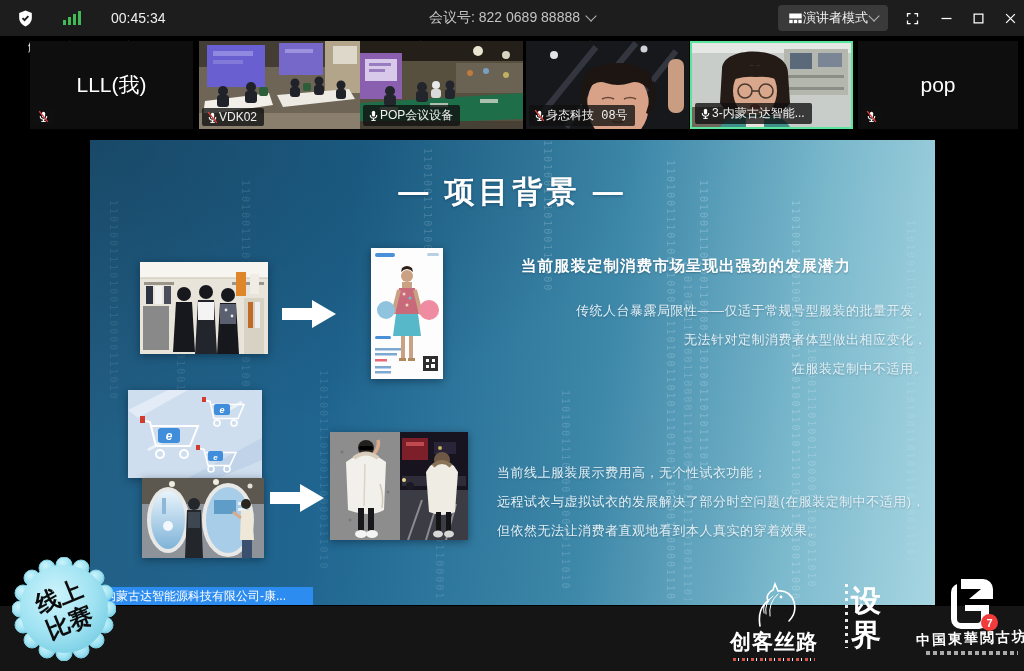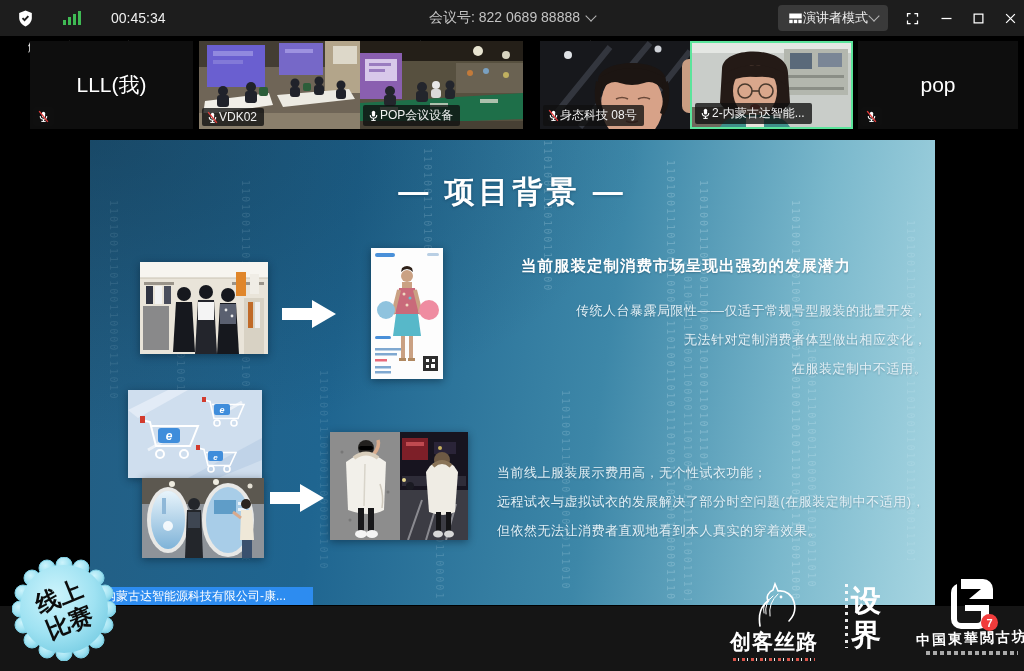--- a/index.html
+++ b/index.html
@@ -205,21 +205,21 @@
     <svg width="13" height="13" viewBox="0 0 24 24">
         <rect x="9" y="3" width="6" height="11" rx="3" fill="#fff"></rect>
         <path d="M6 11a6 6 0 0 0 12 0" stroke="#fff" stroke-width="2" fill="none"></path>
         <line x1="12" y1="17" x2="12" y2="21" stroke="#fff" stroke-width="2"></line>
         <line x1="8" y1="21" x2="16" y2="21" stroke="#fff" stroke-width="2"></line>
       </svg>
     <span>POP会议设备</span>
   </div>
 </div>
 
-<div class="thumb" style="left:528px;">
+<div class="thumb" style="left:514px;font-family:Liberation Mono, monospace;">
   <svg class="scene" width="163" height="88" viewBox="0 0 163 88">
     <rect width="163" height="88" fill="#17181c"></rect>
     <path d="M10 80 L70 6 M40 86 L110 2 M90 86 L150 10" stroke="#33363e" stroke-width="6"></path>
     <circle cx="28" cy="14" r="4" fill="#dfe2e6"></circle>
       <circle cx="118" cy="8" r="3.5" fill="#cfd2d8"></circle>
       <circle cx="150" cy="28" r="3" fill="#c6cad0"></circle>
     <rect x="142" y="18" width="16" height="54" rx="7" fill="#c99d82"></rect>
     <ellipse cx="92" cy="64" rx="31" ry="36" fill="#d7a288"></ellipse>
     <path d="M58 52 C58 20 126 20 126 52 L126 40 C126 16 58 16 58 40 Z" fill="#1c1512"></path>
     <path d="M60 36 q32 -18 64 0 l0 14 q-10 -12 -20 -8 q-12 4 -24 0 q-10 -4 -20 8 z" fill="#1c1512"></path>
@@ -260,21 +260,21 @@
     <path d="M28 84 q8 -14 35 -12 q27 -2 35 12 z" fill="#3e8e8a"></path>
     <rect x="54" y="74" width="18" height="10" fill="#e8e4dc"></rect>
   </svg>
   <div class="vlabel">
     <svg width="13" height="13" viewBox="0 0 24 24">
         <rect x="9" y="3" width="6" height="11" rx="3" fill="#fff"></rect>
         <path d="M6 11a6 6 0 0 0 12 0" stroke="#fff" stroke-width="2" fill="none"></path>
         <line x1="12" y1="17" x2="12" y2="21" stroke="#fff" stroke-width="2"></line>
         <line x1="8" y1="21" x2="16" y2="21" stroke="#fff" stroke-width="2"></line>
       </svg>
-    <span>2-内蒙古达智能...</span>
+    <span>3-内蒙古达智能...</span>
   </div>
 </div>
 
 <div class="thumb" style="left:846px;width:160px;">
   <div class="center-name">pop</div>
   <div class="vlabel iconly">
     <svg width="13" height="13" viewBox="0 0 24 24">
         <rect x="9" y="3" width="6" height="11" rx="3" fill="#fff"></rect>
         <path d="M6 11a6 6 0 0 0 12 0" stroke="#fff" stroke-width="2" fill="none"></path>
         <line x1="12" y1="17" x2="12" y2="21" stroke="#fff" stroke-width="2"></line>

